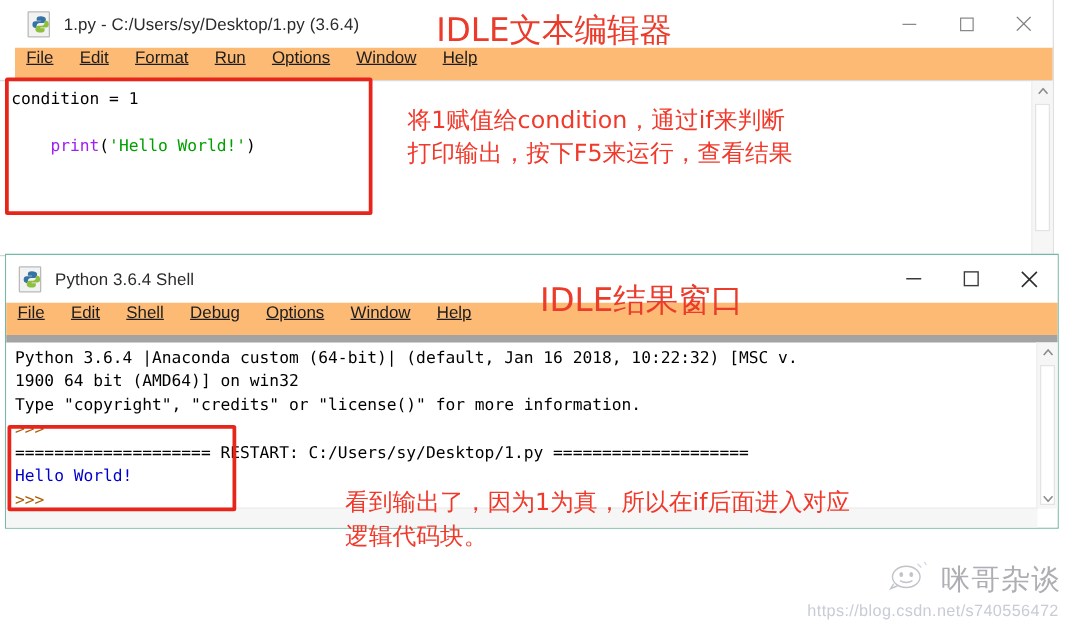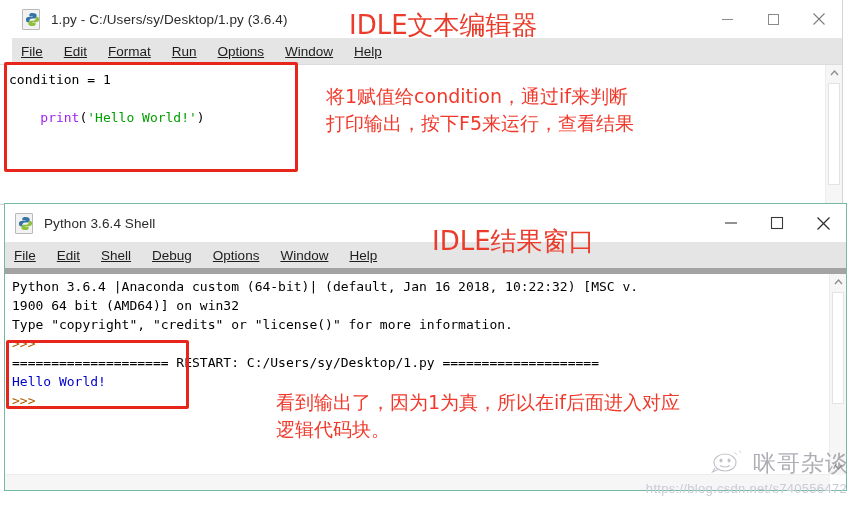--- a/index.html
+++ b/index.html
@@ -12,21 +12,21 @@
   
   .window{position:absolute;background:#ffffff;box-sizing:border-box;}
   .titlebar{height:38px;display:flex;align-items:center;position:relative;background:#ffffff;}
   .app-icon{width:20px;height:20px;margin-left:10px;margin-right:9px;position:relative;flex:0 0 auto;}
   .app-icon .sheet{position:absolute;left:0;top:0;width:16px;height:19px;background:#f2f2f2;border:1px solid #b9b9b9;border-radius:1px;}
   .app-icon .snake{position:absolute;left:3px;top:3px;width:15px;height:15px;}
   .title-text{font-size:13.5px;color:#2b2b2b;letter-spacing:.1px;white-space:nowrap;}
   .win-controls{position:absolute;right:0;top:0;height:38px;display:flex;align-items:center;}
   .wc{width:46px;height:38px;display:flex;align-items:center;justify-content:center;}
   .wc svg{display:block;}
-  .menubar{height:26px;display:flex;align-items:center;padding-left:9px;background:#e5e5e5;}
+  .menubar{height:26px;display:flex;padding-left:9px;background:#fdba74;}
   .menu-item{font-size:13.5px;color:#1d1d1d;margin-right:21px;white-space:nowrap;}
   .menu-item u{text-decoration:underline;text-underline-offset:1px;}
   .client{position:absolute;left:0;right:0;background:#ffffff;}
   
   .codearea{
     font-family:"DejaVu Sans Mono","Liberation Mono",monospace;
     font-size:13px;line-height:19px;color:#000000;white-space:pre;
   }
   .tok-kw{color:#ff8000;}
   .tok-fn{color:#a020f0;}
@@ -105,21 +105,21 @@
             <path d="M1 5 L4.5 1 L8 5" fill="none" stroke="#8d8d8d" stroke-width="1.3"></path>
           </svg>
       </div>
       <div class="thumb" style="top:18px;height:100px;"></div>
     </div>
   </div>
 </div>
 
 <div class="redbox" style="left:4px;top:62px;width:294px;height:110px;"></div>
 
-<div class="window" id="shell-window" style="left:4px;top:203px;width:843px;height:288px;border:1px solid #74b9a6;">
+<div class="window" id="shell-window" style="left:4px;top:203px;width:843px;height:220px;border:1px solid #74b9a6;">
 
   <div class="titlebar">
     <span class="app-icon">
       <span class="sheet"></span>
       <svg class="snake" viewBox="0 0 16 16">
         <path d="M8 1c-2 0-3.4.6-3.4 2.2v1.6h3.6v.6H3.4C1.9 5.4 1 6.4 1 8.2s.9 2.8 2.4 2.8h1.2V9.4c0-1.5 1.2-2.6 2.7-2.6h2.9c1.2 0 2.2-.9 2.2-2.1V3.2C12.4 1.8 10.3 1 8 1z" fill="#3572A5"></path>
         <path d="M8 15c2 0 3.4-.6 3.4-2.2v-1.6H7.8v-.6h4.8c1.5 0 2.4-1 2.4-2.8s-.9-2.8-2.4-2.8h-1.2v1.6c0 1.5-1.2 2.6-2.7 2.6H5.8c-1.2 0-2.2.9-2.2 2.1v1.5C3.6 14.2 5.7 15 8 15z" fill="#8FBF3F"></path>
       </svg>
     </span>
     <span class="title-text">Python 3.6.4 Shell</span>

